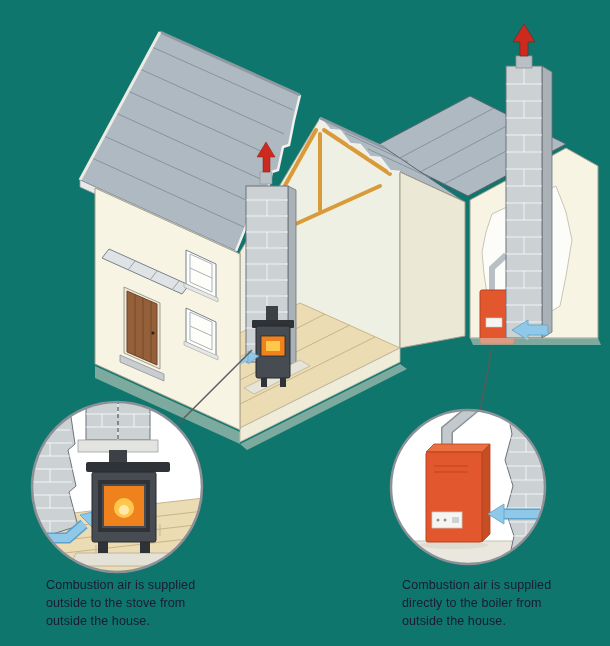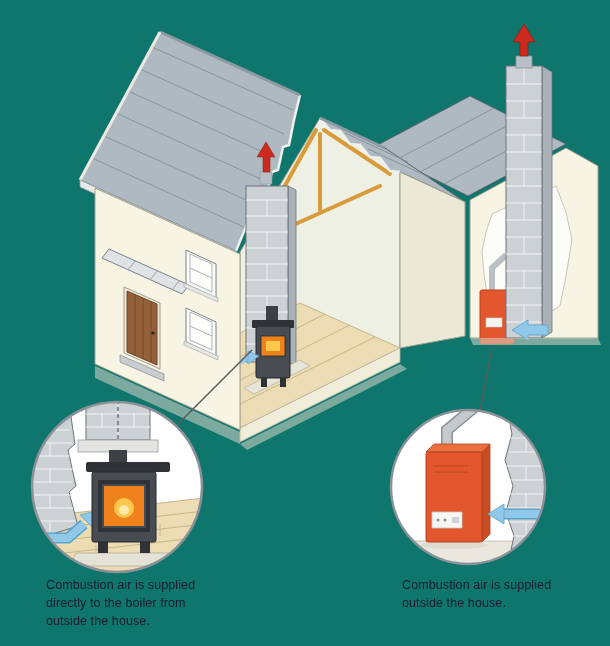--- a/index.html
+++ b/index.html
@@ -198,20 +198,21 @@
         <line x1="540" y1="514" x2="504" y2="514" stroke="#8fc8e8" stroke-width="8"></line>
         <polygon points="504,504 504,524 488,514" fill="#8fc8e8" stroke="#5ba3c9" stroke-width="0.8"></polygon>
       </g>
     </g>
     <circle cx="468" cy="487" r="77" fill="none" stroke="#8b9197" stroke-width="2.5"></circle>
   </g>
 </svg>
 
 <div class="caption" id="cap-stove">
   <span>Combustion air is supplied</span>
-  <span>directly to the boiler from</span>
+  <span>outside to the stove from</span>
   <span>outside the house.</span>
 </div>
 <div class="caption" id="cap-boiler">
   <span>Combustion air is supplied</span>
+  <span>directly to the boiler from</span>
   <span>outside the house.</span>
 </div>
 </div>
 
 </body></html>

